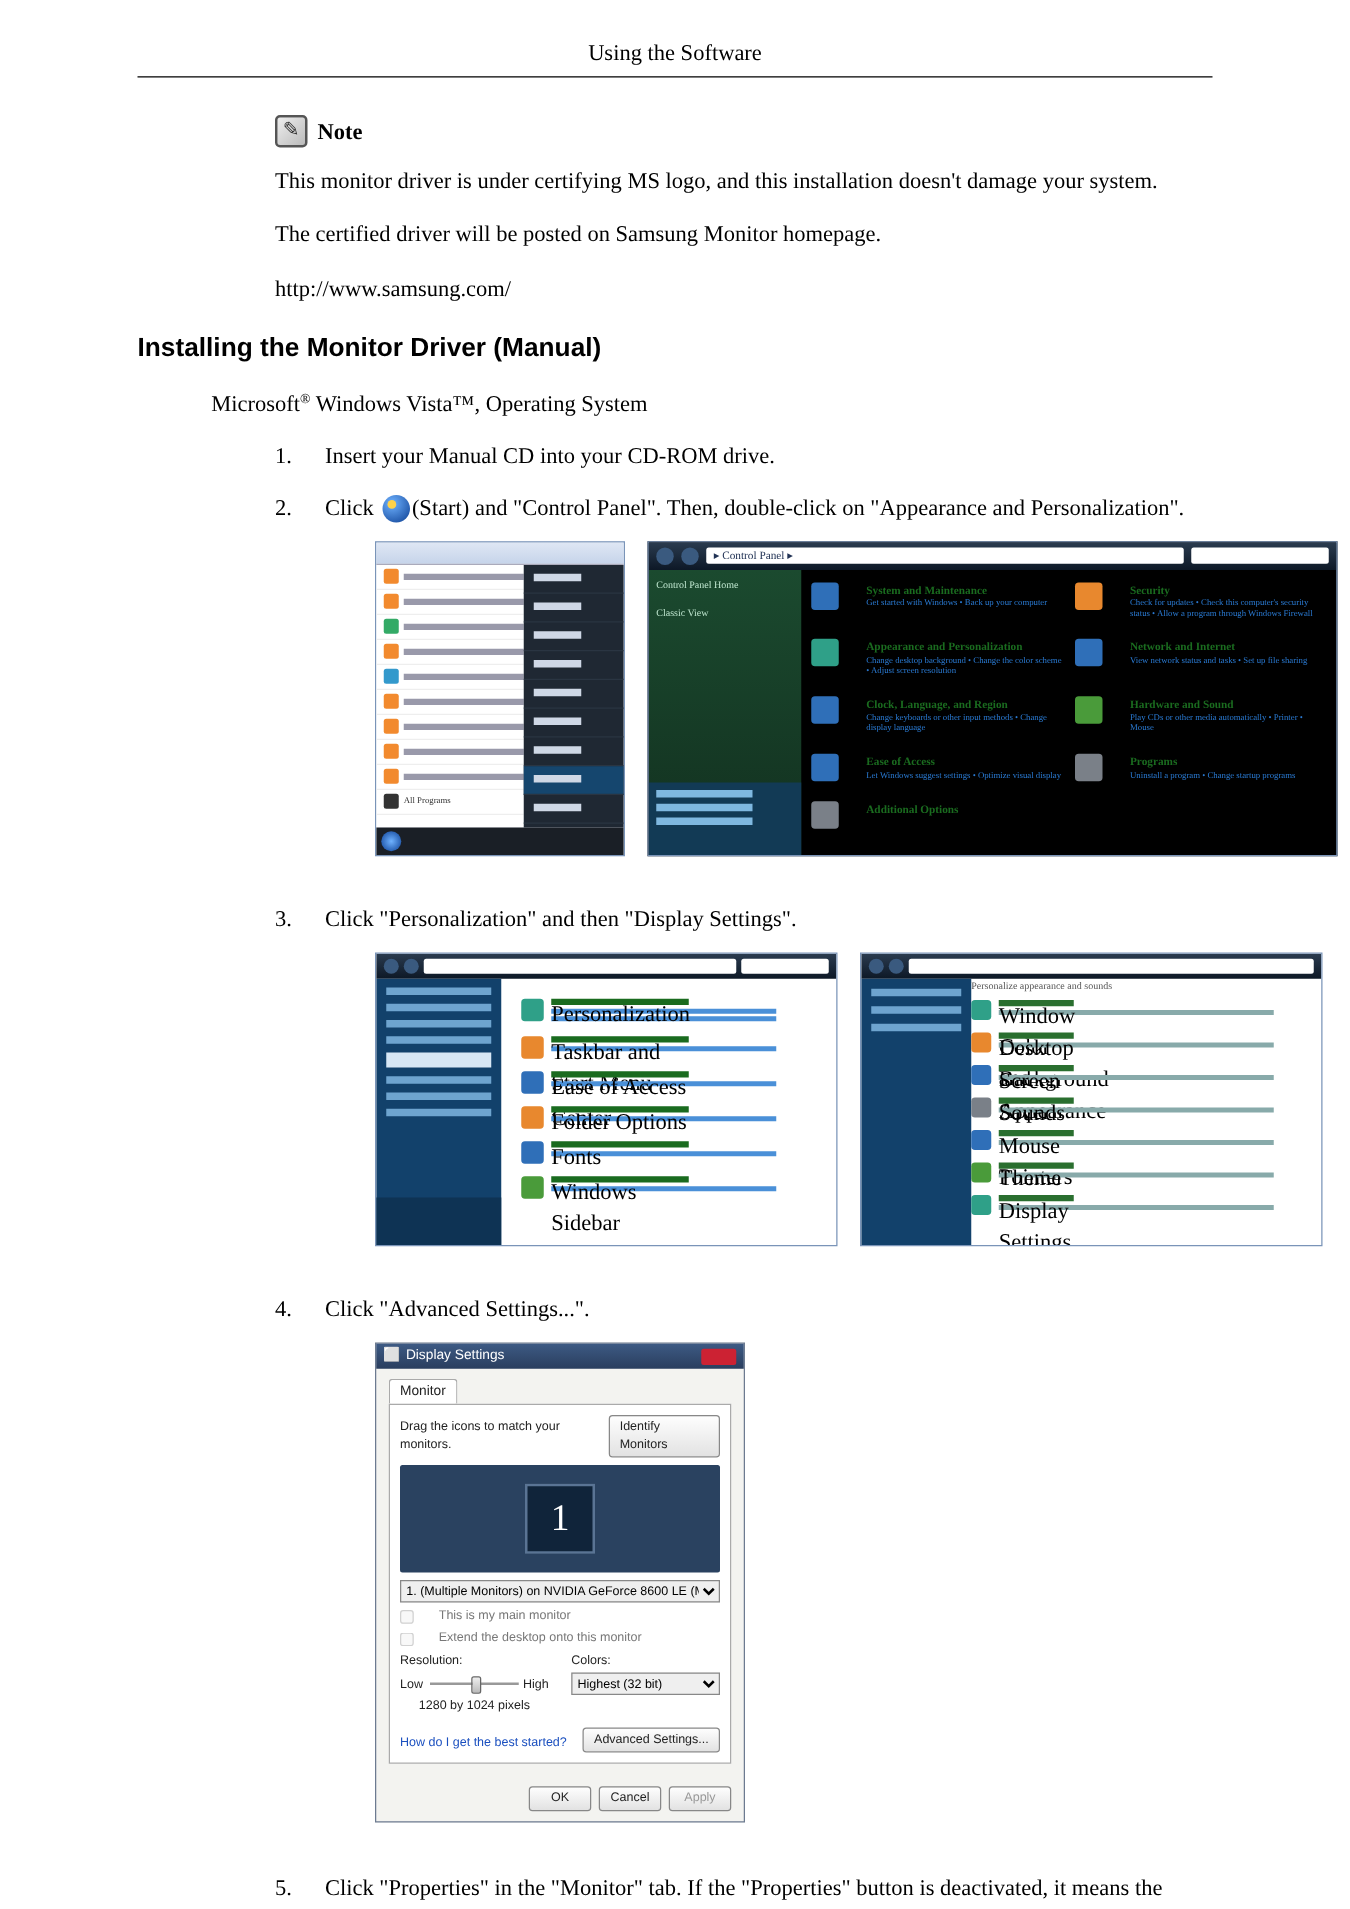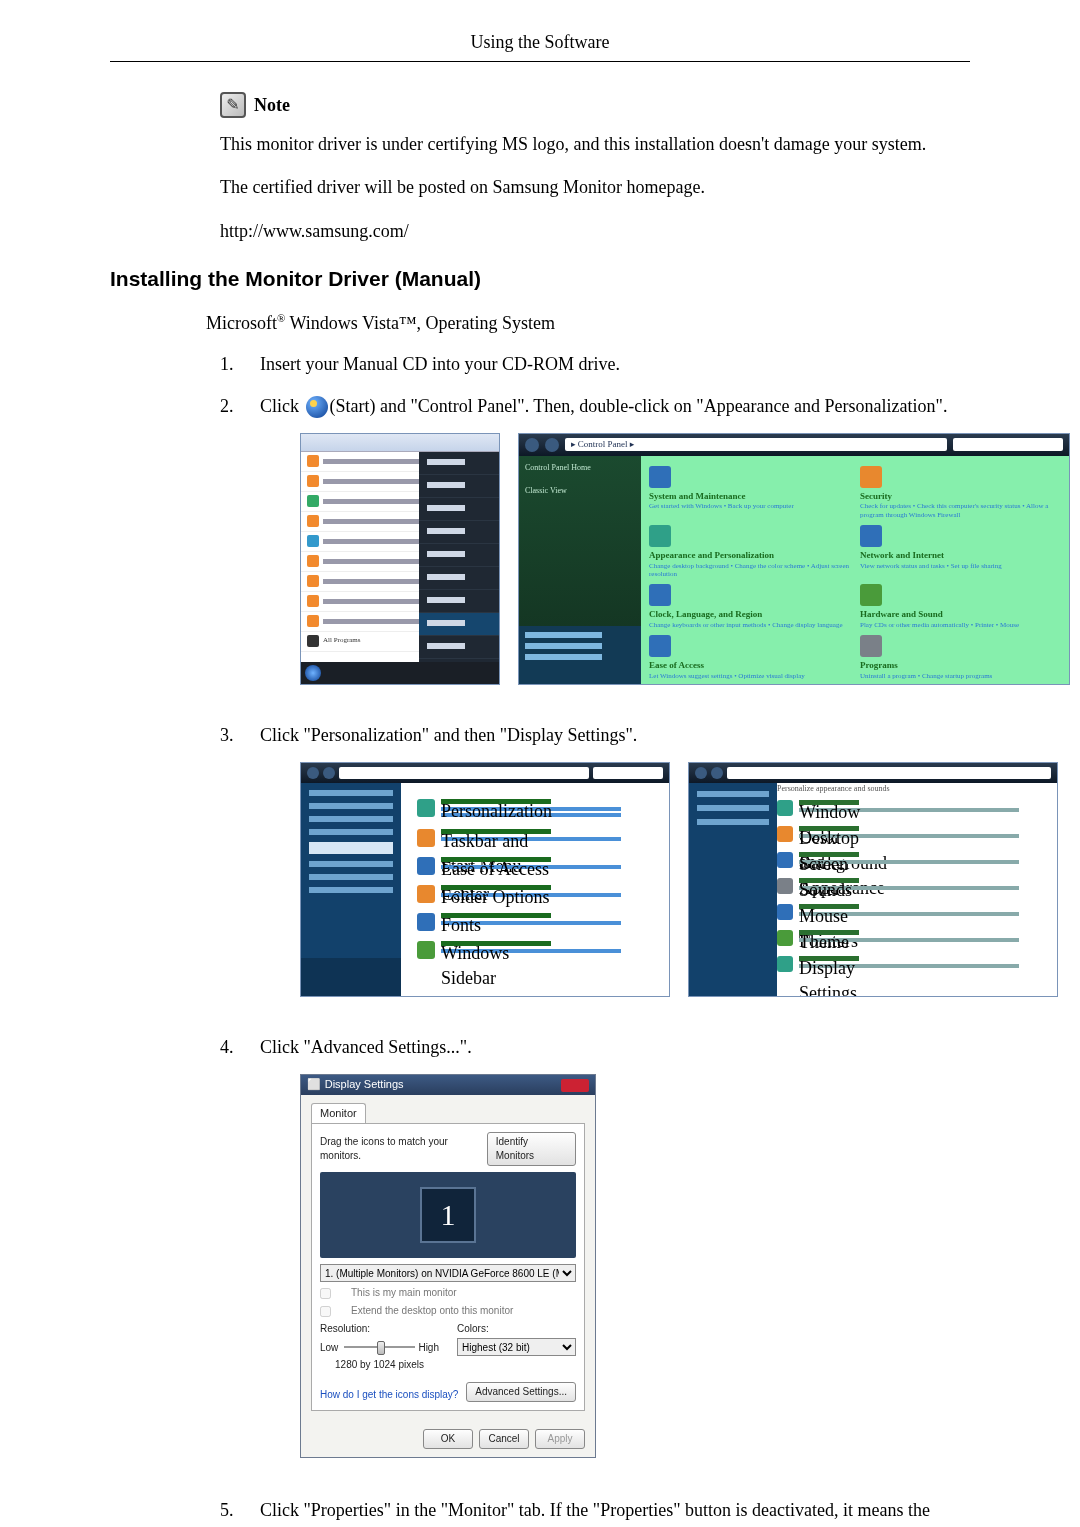--- a/index.html
+++ b/index.html
@@ -52,21 +52,21 @@
     margin-left: 110px;
     margin-bottom: 18px;
   }
   .section-heading {
     font-family: Arial, Helvetica, sans-serif;
     font-weight: bold;
     font-size: 21px;
     margin: 20px 0 18px 0;
   }
   .sub-para {
-    margin-left: 96px;
+    margin-left: 59px;
     margin-bottom: 16px;
   }
   sup { font-size: 11px; }
   ol.steps {
     list-style: none;
     margin-left: 110px;
     counter-reset: step;
   }
   ol.steps > li {
     display: flex;
@@ -114,31 +114,31 @@
   .screen.small1 .left-col .row:nth-child(3) .ic{background:#3a6;}
   .screen.small1 .left-col .row:nth-child(5) .ic{background:#39c;}
   .screen.small1 .left-col .row .tx{height:5px;flex:1;background:#99a;}
   .screen.small1 .right-col { position:absolute; left:118px; right:0; top:18px; bottom:22px; background:#1f2833; }
   .screen.small1 .right-col .it{ height:23px; border-bottom:1px solid #2a3542; padding:7px 8px;}
   .screen.small1 .right-col .it .tx{height:6px;width:60%;background:#cfd8e6;}
   .screen.small1 .right-col .it.hov{background:#15466e;}
   .screen.small1 .bot{position:absolute;left:0;right:0;bottom:0;height:22px;background:#1a1f26;}
   .screen.small1 .bot .orb{width:16px;height:16px;border-radius:50%;background:radial-gradient(circle,#6fb2ff,#0a3d91);position:absolute;left:4px;top:3px;}
 
-  .screen.cp { width: 552px; height: 252px; background:#86efac;}
+  .screen.cp { width: 552px; height: 252px; background:#000000;}
   .screen.cp .titlebar{height:22px;background:linear-gradient(#2a3b4f,#0d1826);display:flex;align-items:center;padding:0 6px;gap:6px;}
   .screen.cp .titlebar .nav{width:14px;height:14px;border-radius:50%;background:#3a5a7f;}
   .screen.cp .titlebar .addr{flex:1;height:13px;background:#fff;border-radius:2px;font-size:9px;color:#235;display:flex;align-items:center;padding:0 6px;}
   .screen.cp .titlebar .search{width:110px;height:13px;background:#fff;border-radius:2px;}
   .screen.cp .sidebar{position:absolute;left:0;top:22px;bottom:0;width:122px;background:linear-gradient(#1b4a2f,#12301f);}
   .screen.cp .sidebar .lbl{font-size:8px;color:#bfe6cf;padding:6px;}
   .screen.cp .sidebar .task{position:absolute;bottom:0;left:0;right:0;height:58px;background:#123a55;padding:6px;}
   .screen.cp .sidebar .task .t{height:6px;background:#7fb8e0;margin-bottom:5px;width:70%;}
   .screen.cp .grid{position:absolute;left:122px;right:0;top:22px;bottom:0;padding:10px 8px;display:grid;grid-template-columns:1fr 1fr;gap:6px 10px;}
-  .screen.cp .item{display:flex;gap:2px;flex-direction:column;}
+  .screen.cp .item{display:flex;gap:22px;}
   .screen.cp .item .ic{width:22px;height:22px;flex-shrink:0;border-radius:3px;}
   .screen.cp .item .txt .t{font-size:9px;color:#1a6b1f;font-weight:bold;}
   .screen.cp .item .txt .s{font-size:7px;color:#2a7bd4;line-height:1.2;}
   .ic.orange{background:#e8882e;}
   .ic.green{background:#4a9b3a;}
   .ic.blue{background:#2f6fb8;}
   .ic.teal{background:#2fa088;}
   .ic.gray{background:#7a8088;}
 
   .screen.pers{width:370px;height:235px;background:#fff;}
@@ -588,21 +588,21 @@
                     <span class="hi">High</span>
                   </div>
                   <div class="res">1280 by 1024 pixels</div>
                 </div>
                 <div class="col">
                   <div class="lbl">Colors:</div>
                   <select><option>Highest (32 bit)</option></select>
                 </div>
               </div>
               <div style="display:flex;justify-content:space-between;align-items:flex-end;margin-top:8px">
-                <a class="link">How do I get the icons display?</a>
+                <a class="link">How do I get the best started?</a>
                 <span class="btn">Advanced Settings...</span>
               </div>
             </div>
           </div>
           <div class="footer">
             <span class="btn">OK</span>
             <span class="btn">Cancel</span>
             <span class="btn disabled">Apply</span>
           </div>
         </div>

